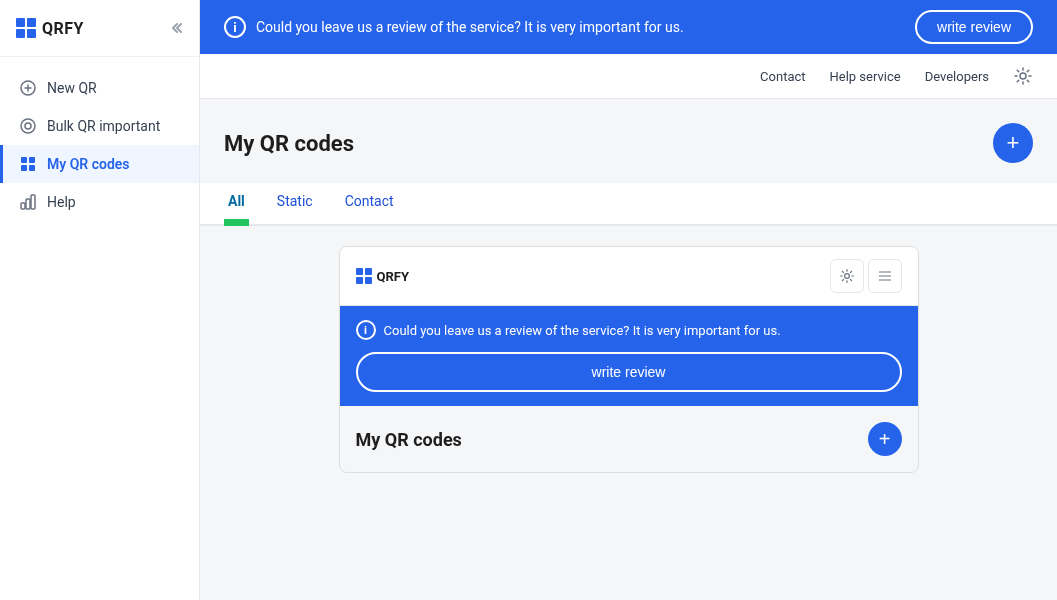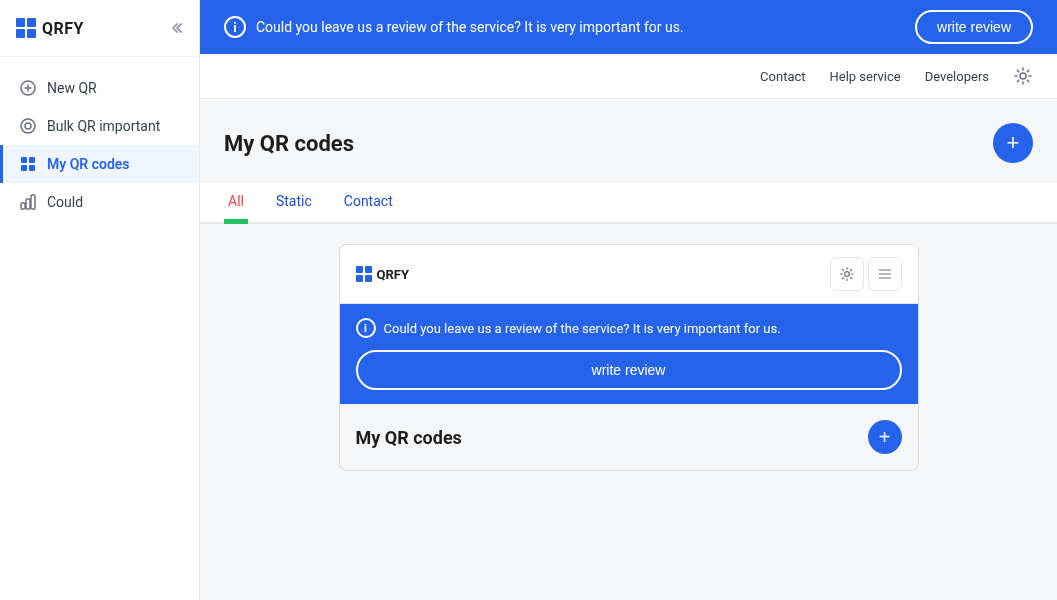--- a/index.html
+++ b/index.html
@@ -201,23 +201,23 @@
     }
     .tab {
       padding: 10px 4px;
       font-size: 14px;
       cursor: pointer;
       color: #1d4ed8;
       border-bottom: 3px solid transparent;
       margin-bottom: -2px;
     }
     .tab.active {
-      color: #ef4444;
-      border-bottom: 5px solid #22c55e;
-      font-weight: 400;
+      color: #0369a1;
+      border-bottom: 7px solid #22c55e;
+      font-weight: 700;
     }
 
     
     .screenshot-area {
       background: #f0f0f0;
       border: 1px solid #ddd;
       border-radius: 8px;
       overflow: hidden;
       width: 580px;
       margin: 0 auto;
@@ -391,21 +391,21 @@
       <span>My QR codes</span>
     </div>
     <div class="nav-item">
       <div class="nav-icon">
         <svg width="16" height="16" viewBox="0 0 16 16" fill="none">
           <rect x="1" y="9" width="4" height="6" rx="1" stroke="#6b7280" stroke-width="1.5"></rect>
           <rect x="6" y="5" width="4" height="10" rx="1" stroke="#6b7280" stroke-width="1.5"></rect>
           <rect x="11" y="1" width="4" height="14" rx="1" stroke="#6b7280" stroke-width="1.5"></rect>
         </svg>
       </div>
-      <span>Could</span>
+      <span>Help</span>
     </div>
   </nav>
 </aside>
 
 <main class="main">
 
   <div class="top-banner">
     <div class="banner-left">
       <div class="info-icon">i</div>
       <span class="banner-text">Could you leave us a review of the service? It is very important for us.</span>

